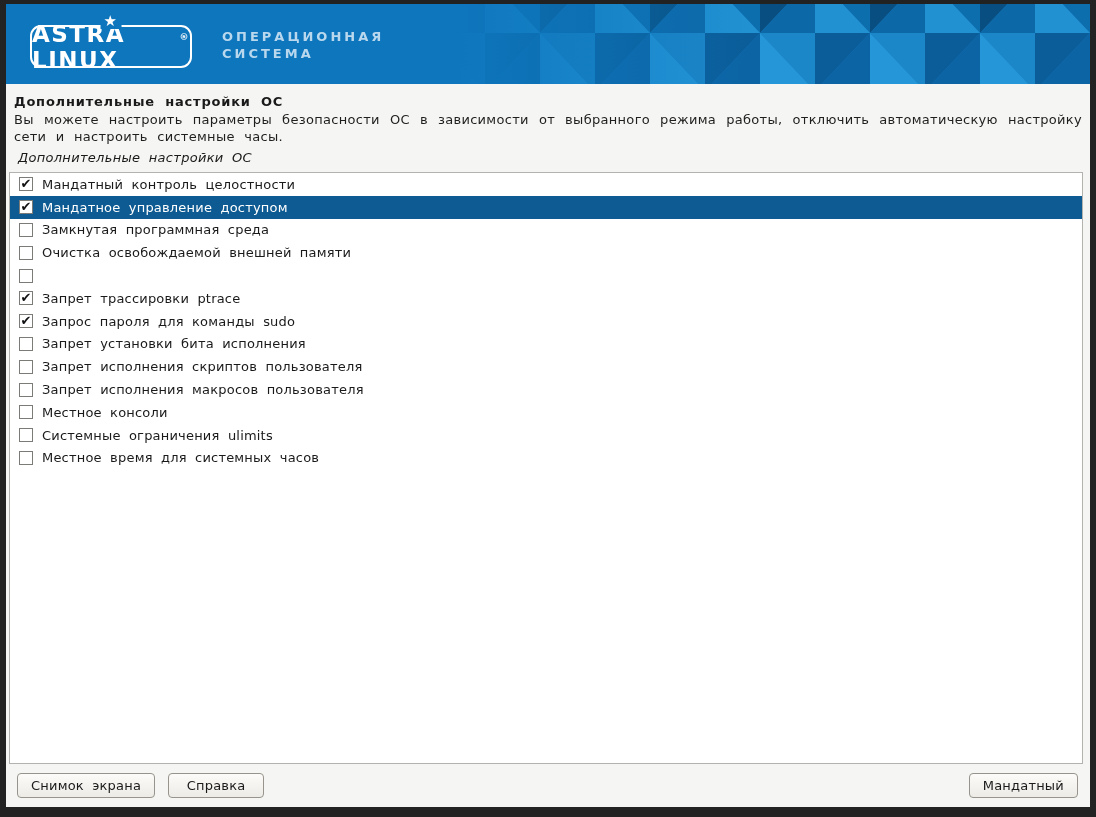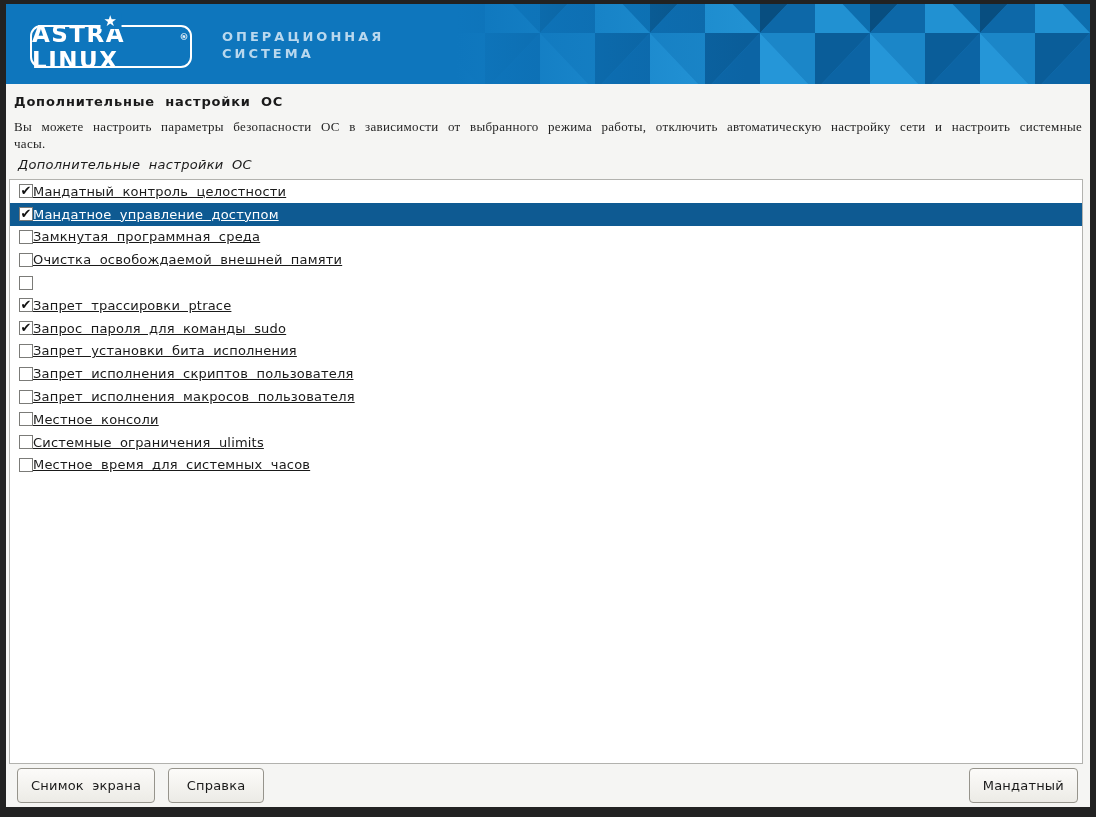--- a/index.html
+++ b/index.html
@@ -60,25 +60,25 @@
 
   
   .content { flex: 1 1 auto; display: flex; flex-direction: column; padding-top: 10px; }
   .page-title {
     margin-left: 8px;
     font-size: 13px; font-weight: bold;
     color: #1a1a1a;
     letter-spacing: 0.8px; word-spacing: 5px;
   }
   .page-desc {
-    margin: 10px 8px 0 8px;
+    margin: 3px 8px 0 8px;
     font-size: 13px; color: #1f1f1f;
     line-height: 16.5px;
     text-align: justify;
-    letter-spacing: 0.3px; word-spacing: 5px; font-family: Liberation Serif, serif;
+    letter-spacing: 0.3px; word-spacing: 5px;
   }
   .group-label {
     margin: 5px 8px 0 12px;
     font-size: 13px; font-style: italic; color: #1a1a1a;
     letter-spacing: 0.3px; word-spacing: 4px;
   }
 
   .listbox {
     margin: 7px 7px 0 3px;
     flex: 1 1 auto;
@@ -102,36 +102,36 @@
     position: relative;
   }
   .cb.checked::after {
     content: "";
   }
   .cb.checked {
     font-size: 13px; line-height: 12px;
     color: #111111; text-align: center;
   }
   .row-label {
+    margin-left: 9px;
     font-size: 13px;
     letter-spacing: 0.2px; word-spacing: 4px;
     white-space: nowrap;
-    text-decoration: underline;
   }
 
   
   .footer {
     flex: 0 0 auto;
     height: 43px;
     display: flex; align-items: center;
     padding: 8px 12px 8px 11px;
     gap: 13px;
   }
   .btn {
-    height: 35px;
+    height: 25px;
     padding: 0 13px;
     min-width: 96px;
     background: linear-gradient(#fcfbf9, #ecebe6);
     border: 1px solid #96948c;
     border-radius: 4px;
     font-family: "DejaVu Sans", "Liberation Sans", sans-serif;
     font-size: 13px; color: #1a1a1a;
     letter-spacing: 0.2px; word-spacing: 4px;
     cursor: pointer;
   }

